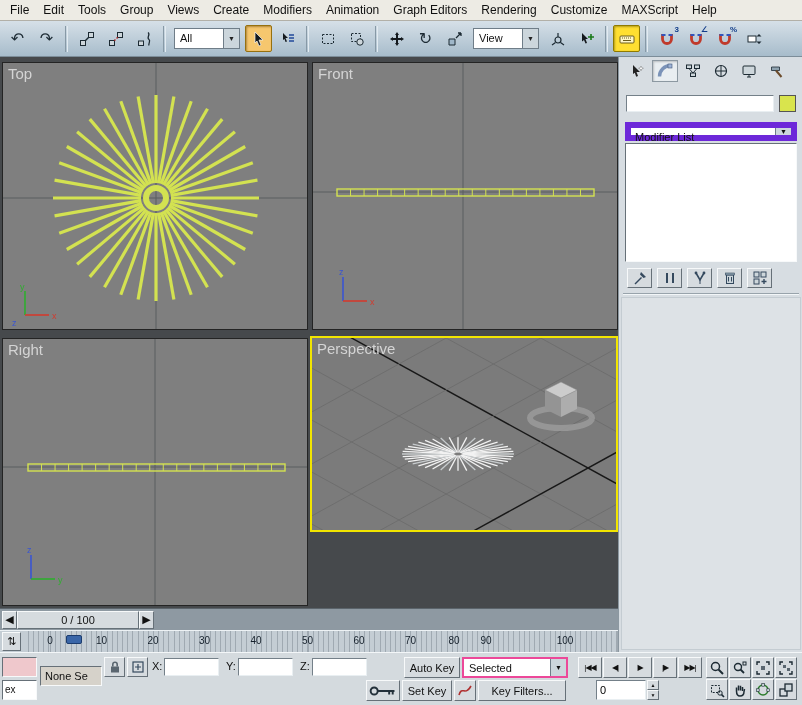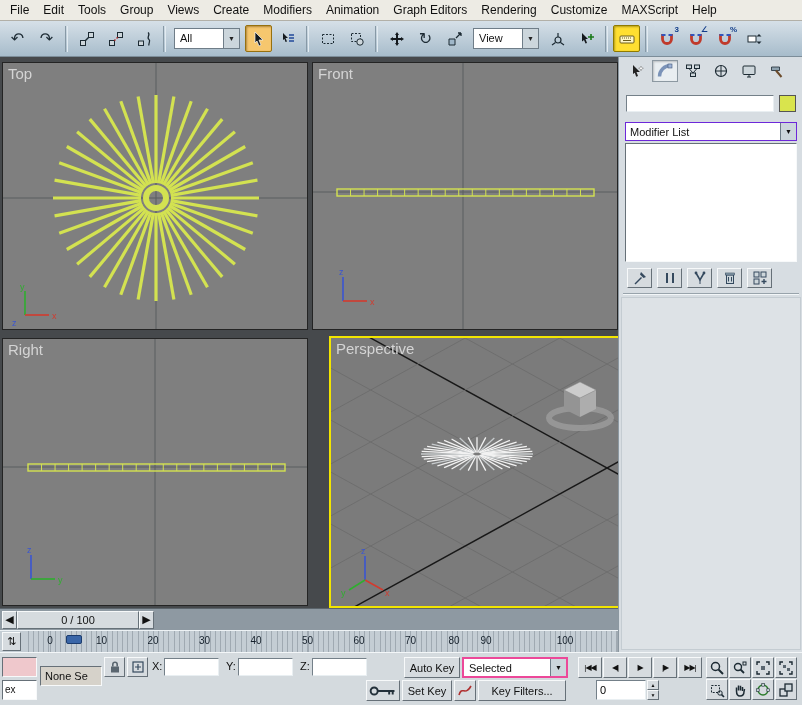--- a/index.html
+++ b/index.html
@@ -28,21 +28,21 @@
 
   
   .vparea { position:absolute; left:0; top:57px; width:618px; height:551px; background:#46494c; }
   .vp { position:absolute; background:#7f7f7f; border:1px solid #242424; overflow:hidden; }
   .vp svg { display:block; }
   svg { font-family:"Liberation Sans","DejaVu Sans",sans-serif; }
   .vp-label { position:absolute; left:5px; top:2px; color:#d4d4d4; font-size:15px; z-index:3; }
   #vp-top   { left:2px;   top:5px;   width:306px; height:268px; }
   #vp-front { left:312px; top:5px;   width:306px; height:268px; }
   #vp-right { left:2px;   top:281px; width:306px; height:268px; }
-  #vp-persp { left:310px; top:279px; width:308px; height:272px; border:2px solid #f2e500; background:#7b7b7b;margin-left:19px; }
+  #vp-persp { left:310px; top:279px; width:308px; height:196px; border:2px solid #f2e500; background:#7b7b7b; }
 
   
   .timeslider { position:absolute; left:0; top:608px; width:618px; height:22px; background:#8e99a2;
                 border-top:1px solid #5b646b; display:flex; align-items:center; padding:0 2px; }
   .ts-arrow { width:15px; height:18px; font-size:7px; display:flex; align-items:center; justify-content:center; }
   .ts-handle { width:122px; height:18px; text-align:center; line-height:17px; font-size:11px; }
   .trackbar { position:absolute; left:0; top:630px; width:618px; height:22px; background:#c4cdd4; border-top:1px solid #edf2f5; }
   .tb-btn { position:absolute; left:2px; top:1px; width:19px; height:19px; display:flex; align-items:center; justify-content:center; font-size:11px; }
   .ruler { position:absolute; left:24px; top:0; width:594px; height:22px;
            background-image:repeating-linear-gradient(90deg, rgba(90,104,114,.35) 0 1px, transparent 1px 5.15px);
@@ -67,21 +67,21 @@
   .spinner span { width:12px; height:10px; font-size:5px; display:flex; align-items:center; justify-content:center; }
 
   
   .cmdpanel { position:absolute; left:618px; top:57px; width:184px; height:595px; background:#d7dde2; border-left:1px solid #8c98a1; }
   .cp-tabs { position:absolute; left:5px; top:3px; display:flex; gap:2px; }
   .cptab { width:26px; height:22px; display:flex; align-items:center; justify-content:center; border:1px solid transparent; }
   .cptab.active { background:#e9eef1; border:1px solid #8c98a1; box-shadow:inset 1px 1px 2px rgba(0,0,0,.2); }
   .cp-name { position:absolute; left:7px; top:38px; width:148px; height:17px; }
   .cp-swatch { position:absolute; left:160px; top:38px; width:17px; height:17px; border:1px solid #555; }
   .cp-combo { position:absolute; left:6px; top:65px; width:172px; height:19px; display:flex; align-items:stretch;
-              background:#fff; border:1px solid #6d28d9; }
+              background:#fff; border:6px solid #6d28d9; }
   .cp-combo .val { flex:1; padding:3px 4px 0; font-size:11px; }
   .cp-combo .arrow { width:16px; background:#ccd6dc; border-left:1px solid #6f7d88; display:flex; align-items:center; justify-content:center; font-size:7px; }
   .cp-stack { position:absolute; left:6px; top:86px; width:172px; height:119px; background:#fff; }
   .cp-btnrow { position:absolute; left:8px; top:211px; display:flex; gap:5px; }
   .cp-btn { width:25px; height:20px; display:flex; align-items:center; justify-content:center; }
   .cp-sep { position:absolute; left:4px; top:236px; width:176px; height:0;
             border-top:1px solid #98a3ab; border-bottom:1px solid #f2f6f8; }
   .cp-rollout { position:absolute; left:2px; top:240px; width:180px; height:353px; background:#dde2e6; border:1px solid #c4ccd2; }
 </style>
 </head>

